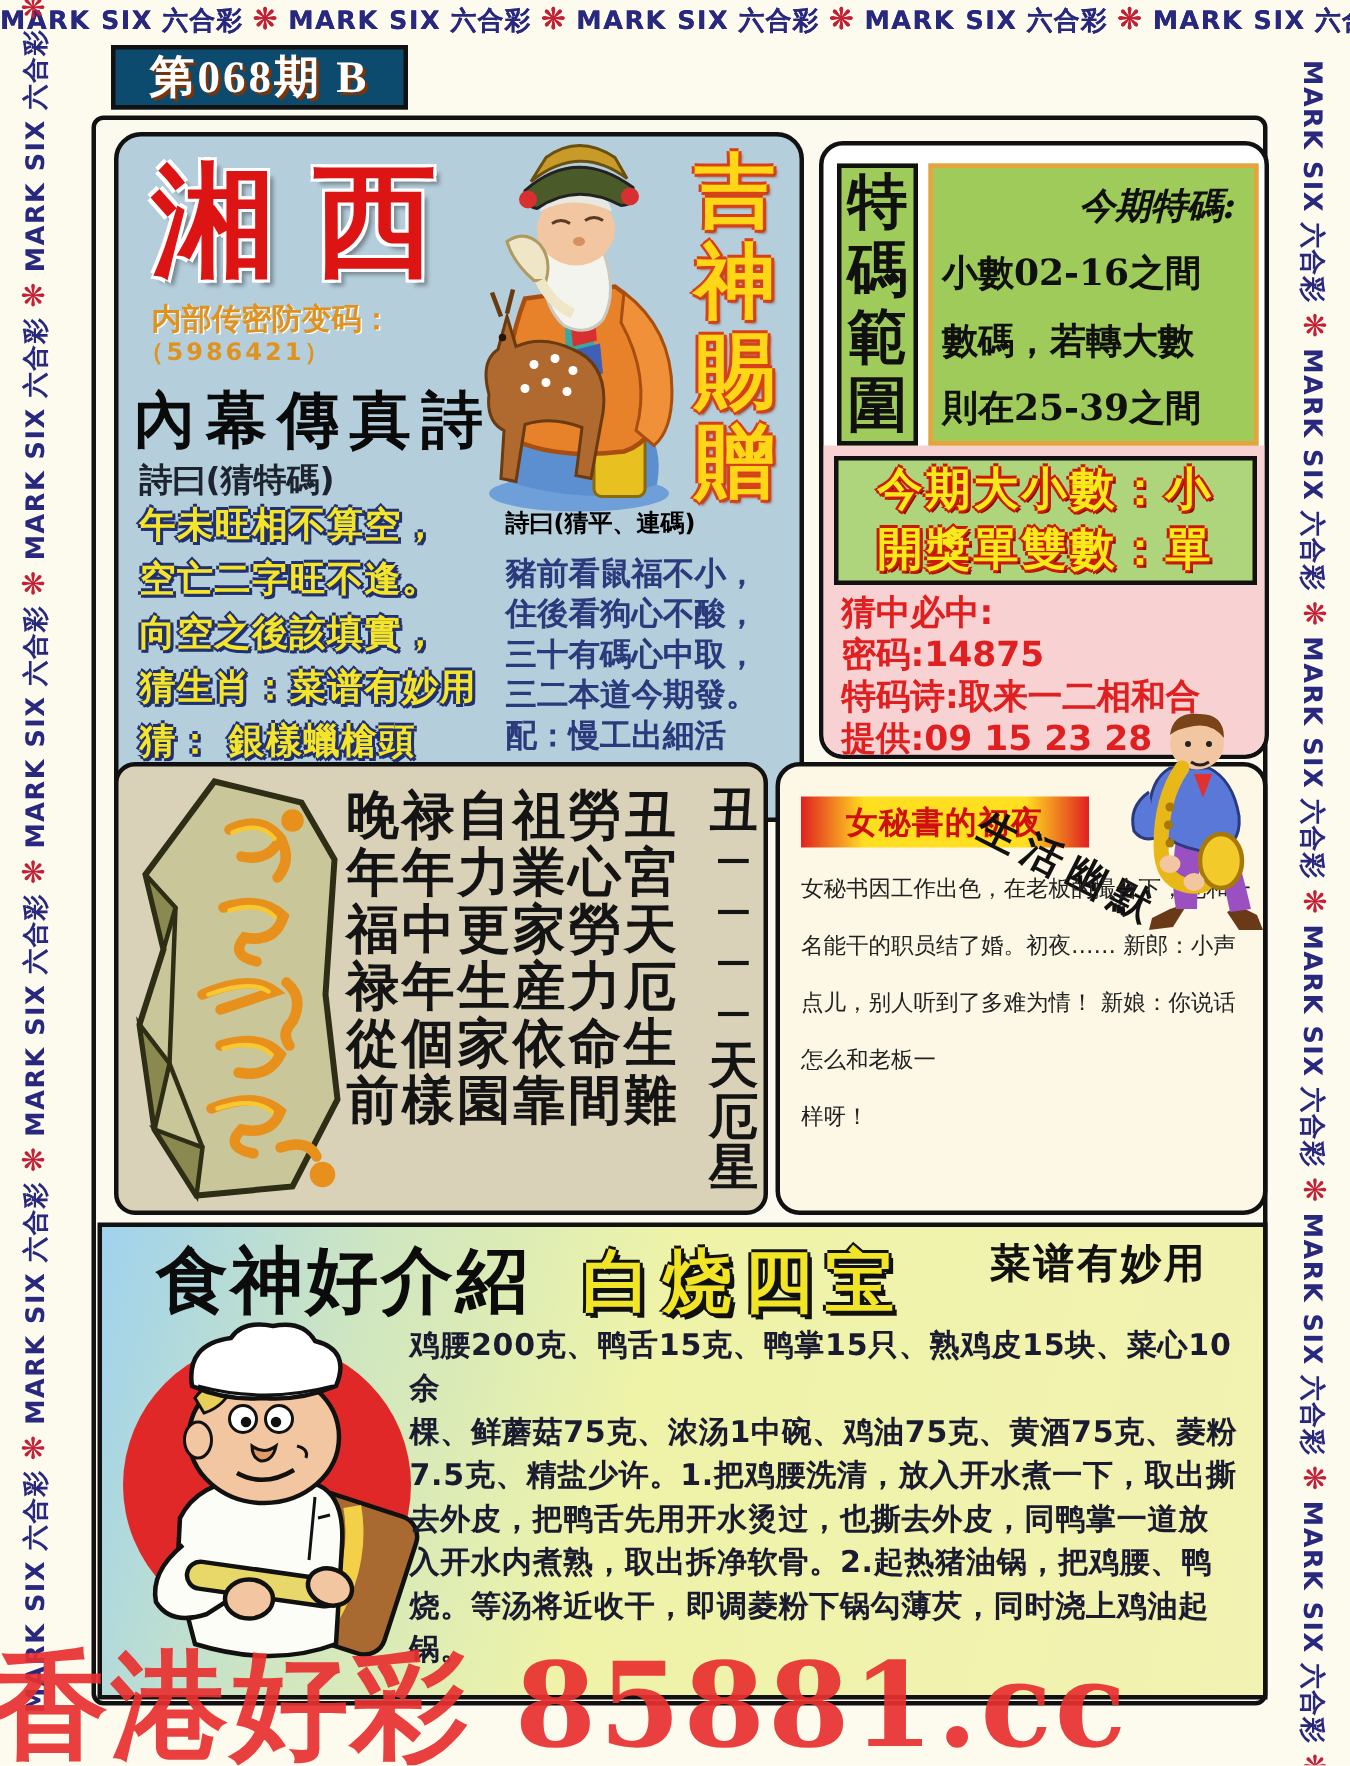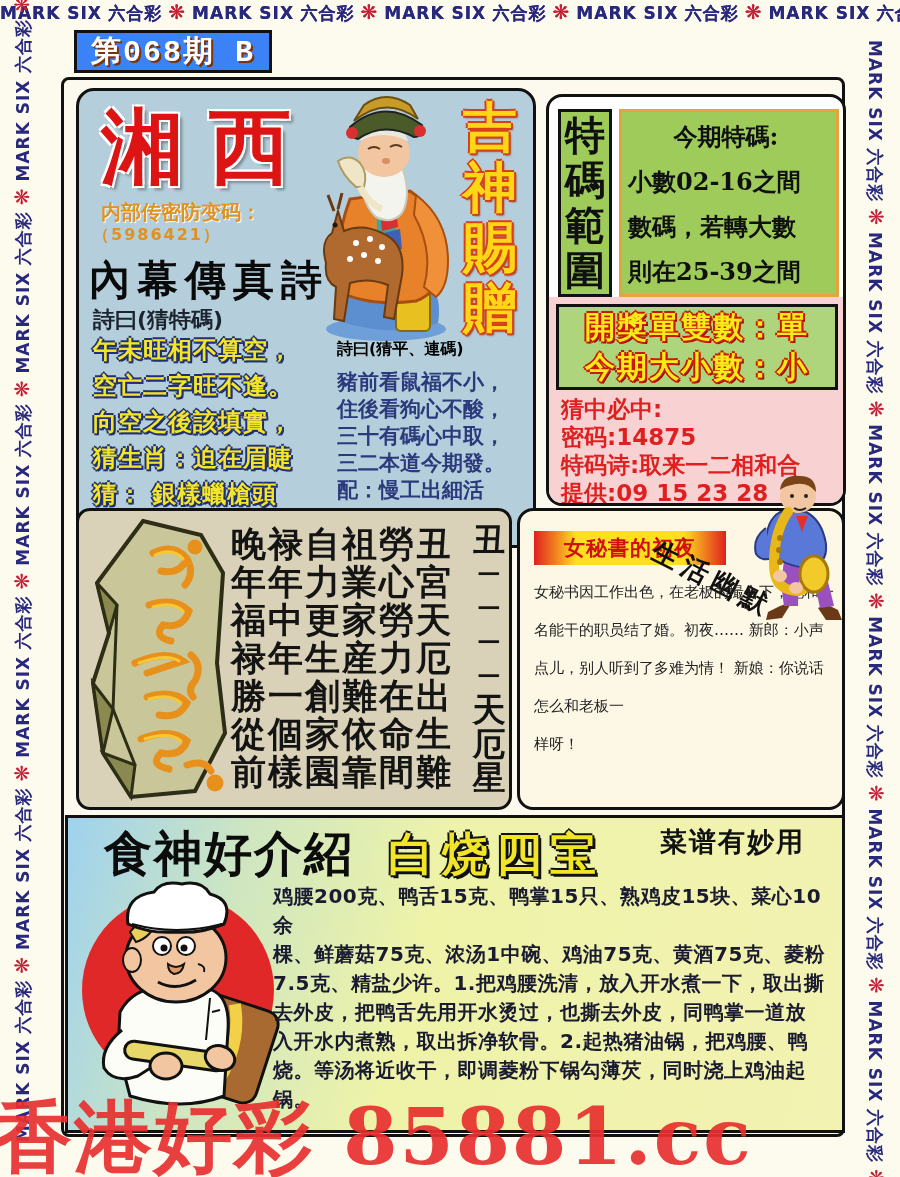--- a/index.html
+++ b/index.html
@@ -11,22 +11,22 @@
   .bstrip { position:absolute; white-space:nowrap; font-size:17px; color:#28287e; letter-spacing:1px; }
   .bstrip .lat { font-weight:600; }
   .bstrip .cjk { font-weight:800; }
   .bstrip .fl  { color:#c32036; font-style:normal; font-size:20px; padding:0 6px; }
   .bstrip-top    { left:0; top:38; width:900px; }
   .bstrip-bottom { left:0; top:1140; width:900px; }
   .bstrip-left   { left:10px; top:1142px; width:1100px; transform-origin:0 0; transform:rotate(-90deg); }
   .bstrip-right  { left:888px; top:40px; width:1100px; transform-origin:0 0; transform:rotate(90deg); }
 
   .issue-badge { position:absolute; left:74px; top:30px; width:198px; height:43px;
-    background:#3b82f6; border:3px solid #111; display:flex; align-items:center; justify-content:center;
-    font-size:30px; font-weight:800; color:#fff; font-family:Liberation Mono, monospace;
+    background:#0c4a6e; border:3px solid #111; display:flex; align-items:center; justify-content:center;
+    font-size:30px; font-weight:800; color:#fff; font-family:Liberation Serif, serif;
     text-shadow:2px 2px 0 #7a3408; letter-spacing:2px; z-index:6; }
 
   .main-frame { position:absolute; left:61px; top:77px; width:784px; height:1060px;
     border:3px solid #111; border-radius:8px; background:#fcfaef; z-index:2; }
 
   
   .panel-blue { position:absolute; left:76px; top:88px; width:460px; height:460px;
     background:#b5cedb; border:3px solid #111; border-radius:18px; z-index:3; }
   .xiangxi { position:absolute; left:22px; top:2px; font-size:82px; font-weight:900; color:#dd1414;
     font-family:"DejaVu Serif","Liberation Serif",serif; letter-spacing:26px; white-space:nowrap;
@@ -52,21 +52,21 @@
   
   .panel-range { position:absolute; left:546px; top:94px; width:300px; height:412px;
     background:#fff; border:3px solid #111; border-radius:16px; overflow:hidden; z-index:3; }
   .range-pink { position:absolute; left:0; top:200px; width:100%; height:212px; background:#f8d2d2; }
   .range-vtitle { position:absolute; left:9px; top:12px; width:54px; height:188px; background:#9ecb5a;
     border:3px solid #111; text-align:center; font-size:40px; line-height:45px; font-weight:900; color:#101010;
     font-family:"DejaVu Serif","Liberation Serif",serif; }
   .range-box { position:absolute; left:70px; top:12px; width:220px; height:188px; background:#9ecb5a;
     border:3px solid #e8a33c; font-family:"DejaVu Serif","Liberation Serif",serif;
     font-size:24px; font-weight:800; color:#101010; line-height:45px; padding:2px 6px; }
-  .range-box div:first-child { text-align:center; padding-right:6px; }
+  .range-box div:first-child { text-align:right; padding-right:6px;font-style:italic; }
   .bigsmall-box { position:absolute; left:7px; top:207px; width:282px; height:86px; background:#aed47c;
     border:3px solid #111; text-align:center; font-size:30px; line-height:40px; font-weight:900;
     letter-spacing:2px; color:#f7ea1a;
     text-shadow:-2px 0 0 #cc1a00,2px 0 0 #cc1a00,0 -2px 0 #cc1a00,0 2px 0 #cc1a00,2px 2px 0 #881000; }
   .tips { position:absolute; left:12px; top:298px; font-size:23px; font-weight:800; color:#e02020; line-height:28px; }
 
   
   .panel-fortune { position:absolute; left:76px; top:508px; width:436px; height:302px;
     background:#d9d2b8; border:3px solid #111; border-radius:14px; overflow:hidden; z-index:3; }
   .stone-art { position:absolute; left:4px; top:2px; width:152px; height:296px; }
@@ -125,21 +125,21 @@
   <div class="panel-blue">
     <div class="xiangxi">湘西</div>
     <div class="code-label">内部传密防变码：</div>
     <div class="code-value">（5986421）</div>
     <div class="inside-title">內幕傳真詩</div>
     <div class="poem-label">詩曰(猜特碼)</div>
     <div class="poem-left">
         <div>午未旺相不算空，</div>
         <div>空亡二字旺不逢。</div>
         <div>向空之後該填實，</div>
-        <div>猜生肖：迫在眉睫</div>
+        <div>猜生肖：菜谱有妙用</div>
         <div>猜：  銀樣蠟槍頭</div>
       </div>
 
     <svg class="god-art" viewBox="0 0 170 252">
       <ellipse cx="88" cy="238" rx="60" ry="12" fill="#6f9fd8"></ellipse>
       <path d="M40 230 Q30 200 48 190 L120 186 Q146 198 140 232 Q100 248 40 230 Z" fill="#5b8fd0"></path>
       <rect x="98" y="196" width="34" height="44" rx="5" fill="#e8c020" stroke="#8a6a08" stroke-width="2"></rect>
 
       <path d="M52 108 Q36 150 40 200 Q70 216 118 210 Q148 200 142 150 Q136 116 112 100 Z" fill="#e8822a" stroke="#a84e10" stroke-width="3"></path>
       <path d="M78 104 L96 100 L100 170 L80 174 Z" fill="#3aa8a0"></path>
@@ -198,22 +198,22 @@
         <div>範</div>
         <div>圍</div>
       </div>
     <div class="range-box">
         <div>今期特碼:</div>
         <div>小數02-16之間</div>
         <div>數碼，若轉大數</div>
         <div>則在25-39之間</div>
       </div>
     <div class="bigsmall-box">
+        <div>今期大小數：小</div>
         <div>開獎單雙數：單</div>
-        <div>今期大小數：小</div>
       </div>
     <div class="tips">
         <div>猜中必中:</div>
         <div>密码:14875</div>
         <div>特码诗:取来一二相和合</div>
         <div>提供:09 15 23 28</div>
       </div>
   </div>
 
   <div class="panel-fortune">
@@ -239,21 +239,20 @@
         <path d="M56 150 Q84 140 96 148"></path>
         <path d="M66 186 Q88 180 98 190"></path>
         <path d="M62 226 Q86 218 98 228"></path>
       </g>
     </svg>
     <div class="fortune-rows">
         <div>晚禄自祖勞丑</div>
         <div>年年力業心宮</div>
         <div>福中更家勞天</div>
         <div>禄年生産力厄</div>
-        <div>勝一創難在出</div>
         <div>從個家依命生</div>
         <div>前樣園靠間難</div>
       </div>
     <div class="fortune-side">
         <div>丑</div>
         <div>─</div>
         <div>─</div>
         <div>─</div>
         <div>─</div>
         <div>天</div>

